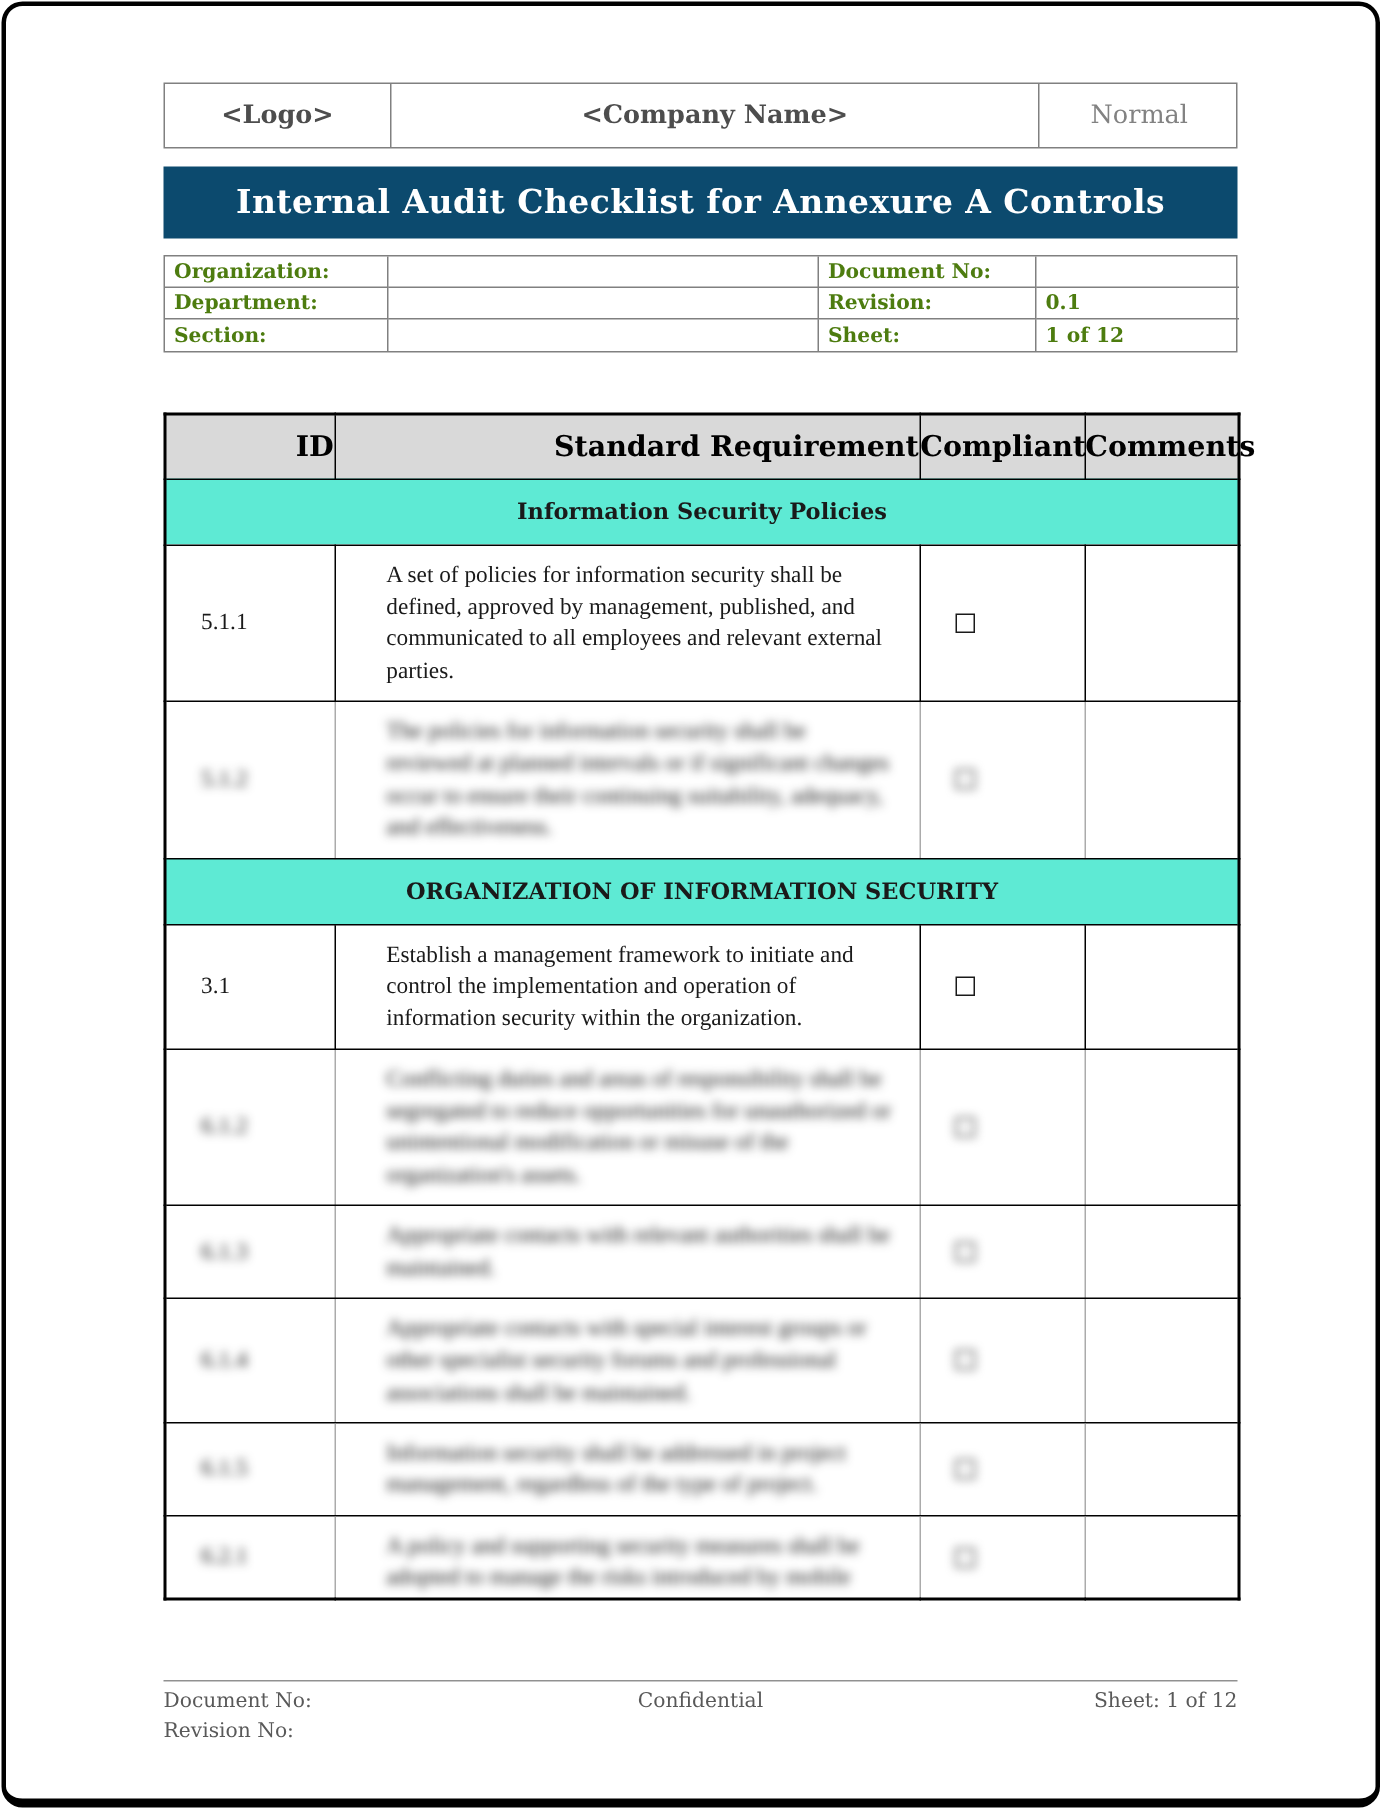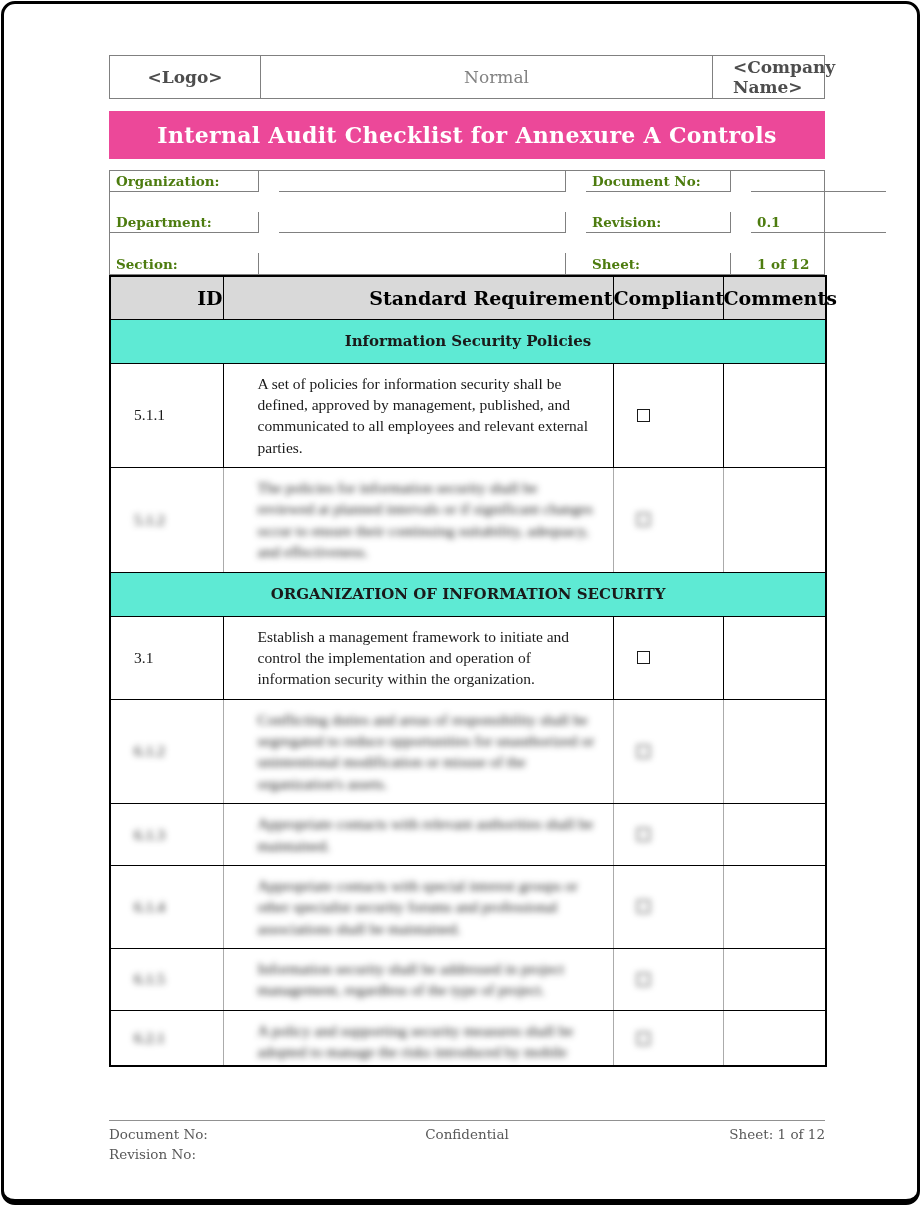--- a/index.html
+++ b/index.html
@@ -13,40 +13,40 @@
   }
   .page-frame {
     position: absolute; left: 1px; top: 1px;
     width: 919px; height: 1204px;
     border: 3px solid #000;
     border-bottom-width: 6px;
     border-radius: 14px;
     pointer-events: none;
     z-index: 10;
   }
-  .abs { position: absolute; left: 109px; width: 716px; gap: 20px; }
+  .abs { position: absolute; left: 109px; width: 716px; }
 
   
   .header-table {
     top: 55px; height: 44px;
     display: grid; grid-template-columns: 151px 432px 133px;
     border: 1px solid #808080;
   }
   .header-cell {
     display: flex; align-items: center; justify-content: center;
     border-right: 1px solid #808080;
     font-weight: bold; font-size: 17px; color: #4d4d4d;
   }
   .header-cell:last-child { border-right: none; }
   .header-cell.normal { font-weight: normal; color: #828282; }
 
   
   .title-bar {
     top: 111px; height: 48px;
-    background: #ec4899;
+    background: #0c4a6e;
     display: flex; align-items: center; justify-content: center;
     color: #ffffff; font-weight: bold; font-size: 22px;
     letter-spacing: 0.3px;
   }
 
   
   .info-table {
     top: 170px;
     display: grid;
     grid-template-columns: 149px 287px 145px 135px;
@@ -125,22 +125,22 @@
   .footer .col-center { text-align: center; }
   .footer .col-right { text-align: right; }
 </style>
 </head>
 <body>
 
 <div class="page-frame"></div>
 
 <div class="abs header-table">
   <div class="header-cell">&lt;Logo&gt;</div>
+  <div class="header-cell">&lt;Company Name&gt;</div>
   <div class="header-cell normal">Normal</div>
-  <div class="header-cell">&lt;Company Name&gt;</div>
 </div>
 
 <div class="abs title-bar">
   <span>Internal Audit Checklist for Annexure A Controls</span>
 </div>
 
 <div class="abs info-table">
   <div class="info-cell c1">Organization:</div>
   <div class="info-cell c2"></div>
   <div class="info-cell c3">Document No:</div>

